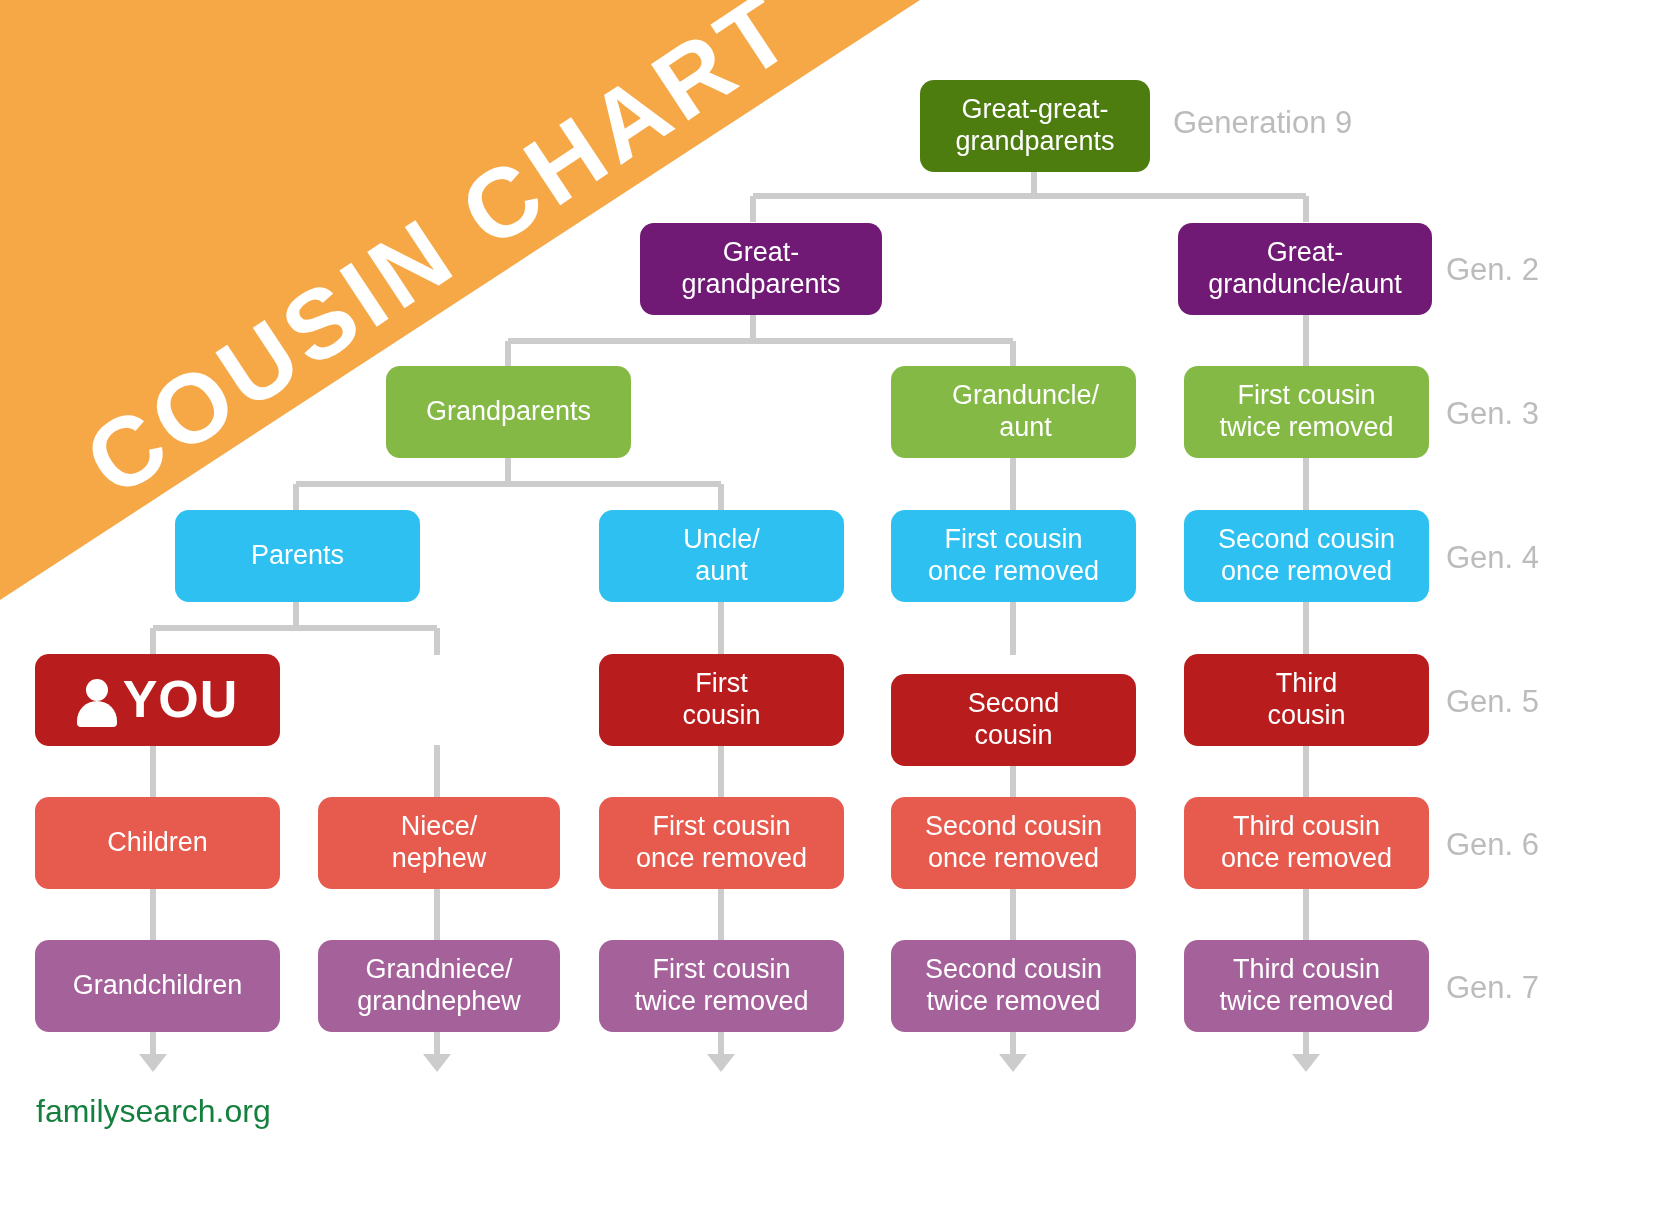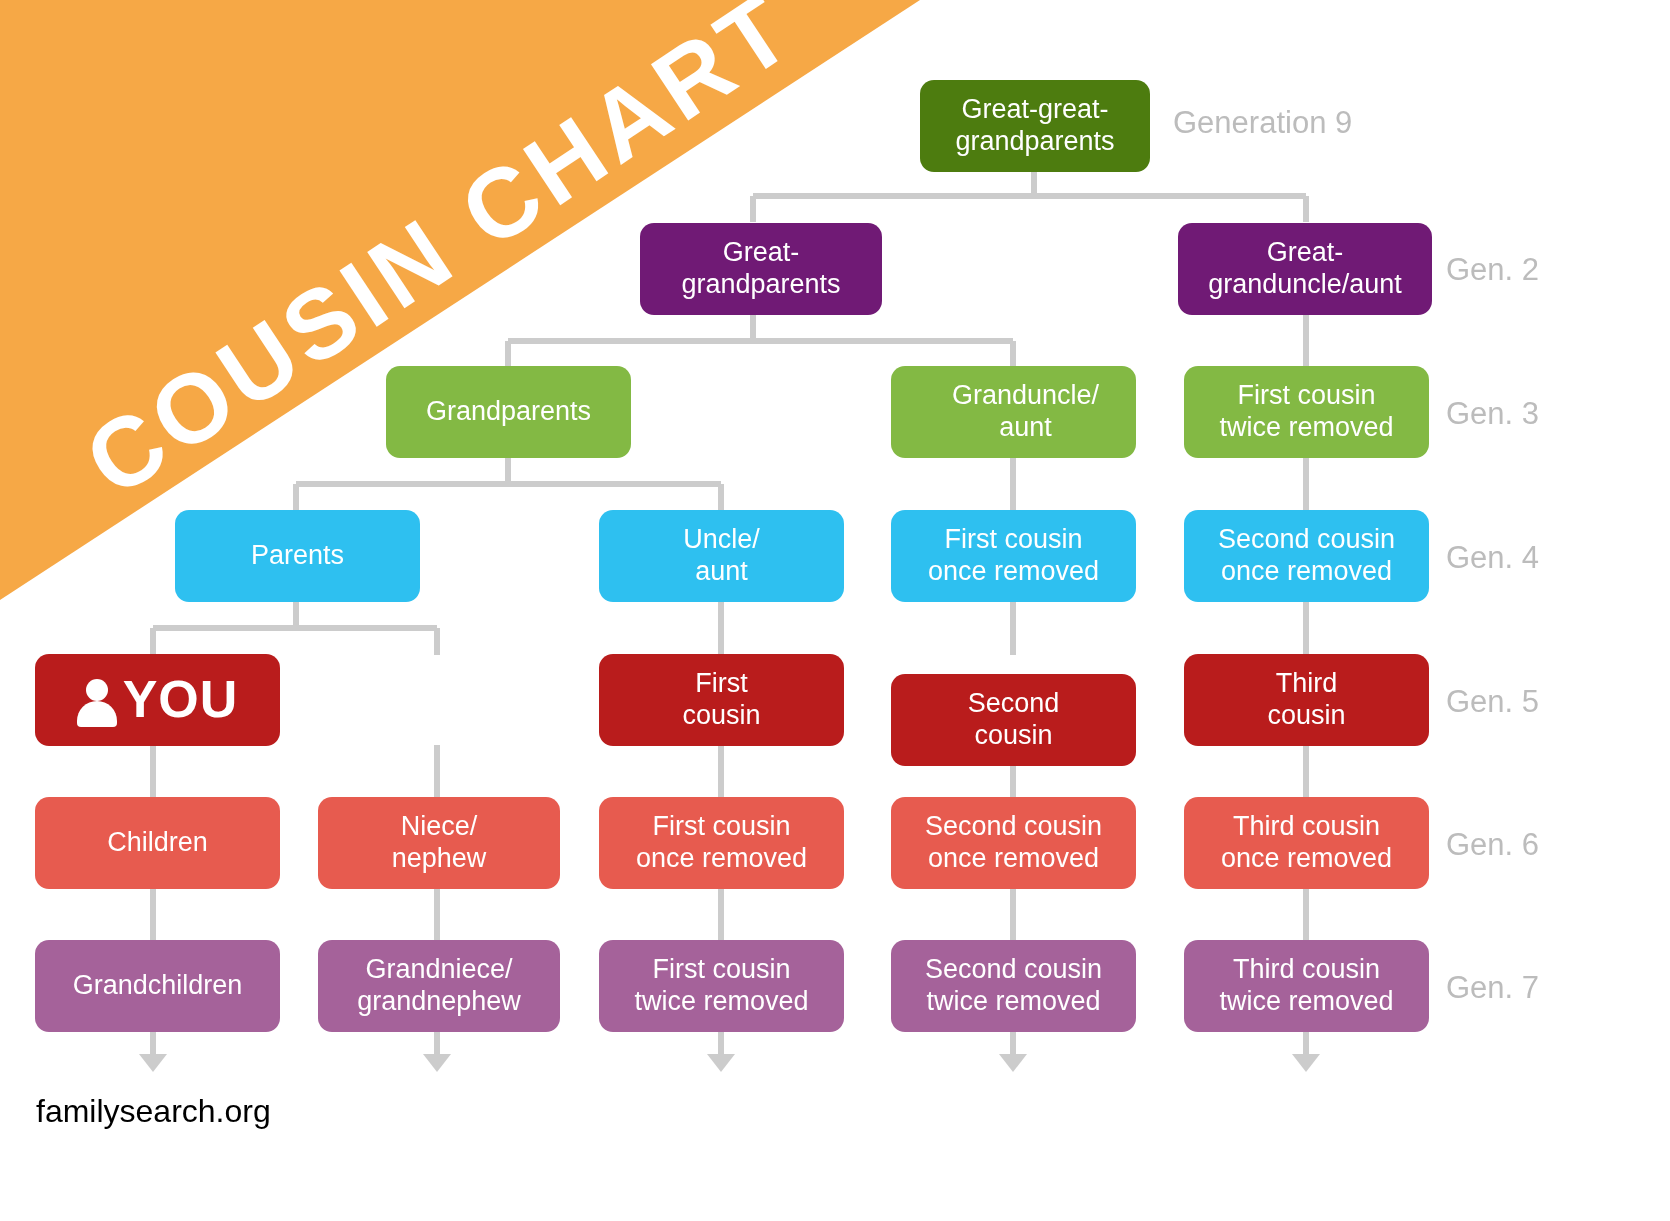--- a/index.html
+++ b/index.html
@@ -75,21 +75,21 @@
     position:absolute;
     color:#bcbcbc;
     font-size:31px;
     white-space:nowrap;
   }
 
   
   #footer{
     position:absolute;
     left:36px;top:1093px;
-    color:#000000;
+    color:#15803d;
     font-size:32px;
   }
 </style>
 </head>
 <body>
 
 <div id="stage">
 
   <div id="banner">
     <div class="tri"></div>

